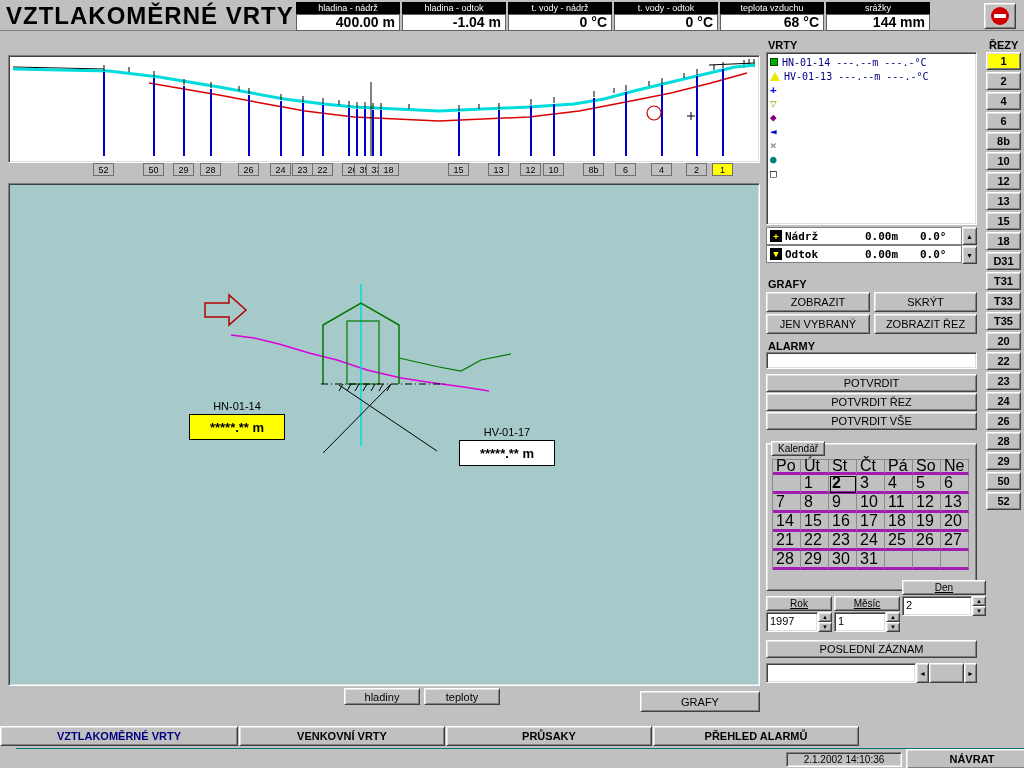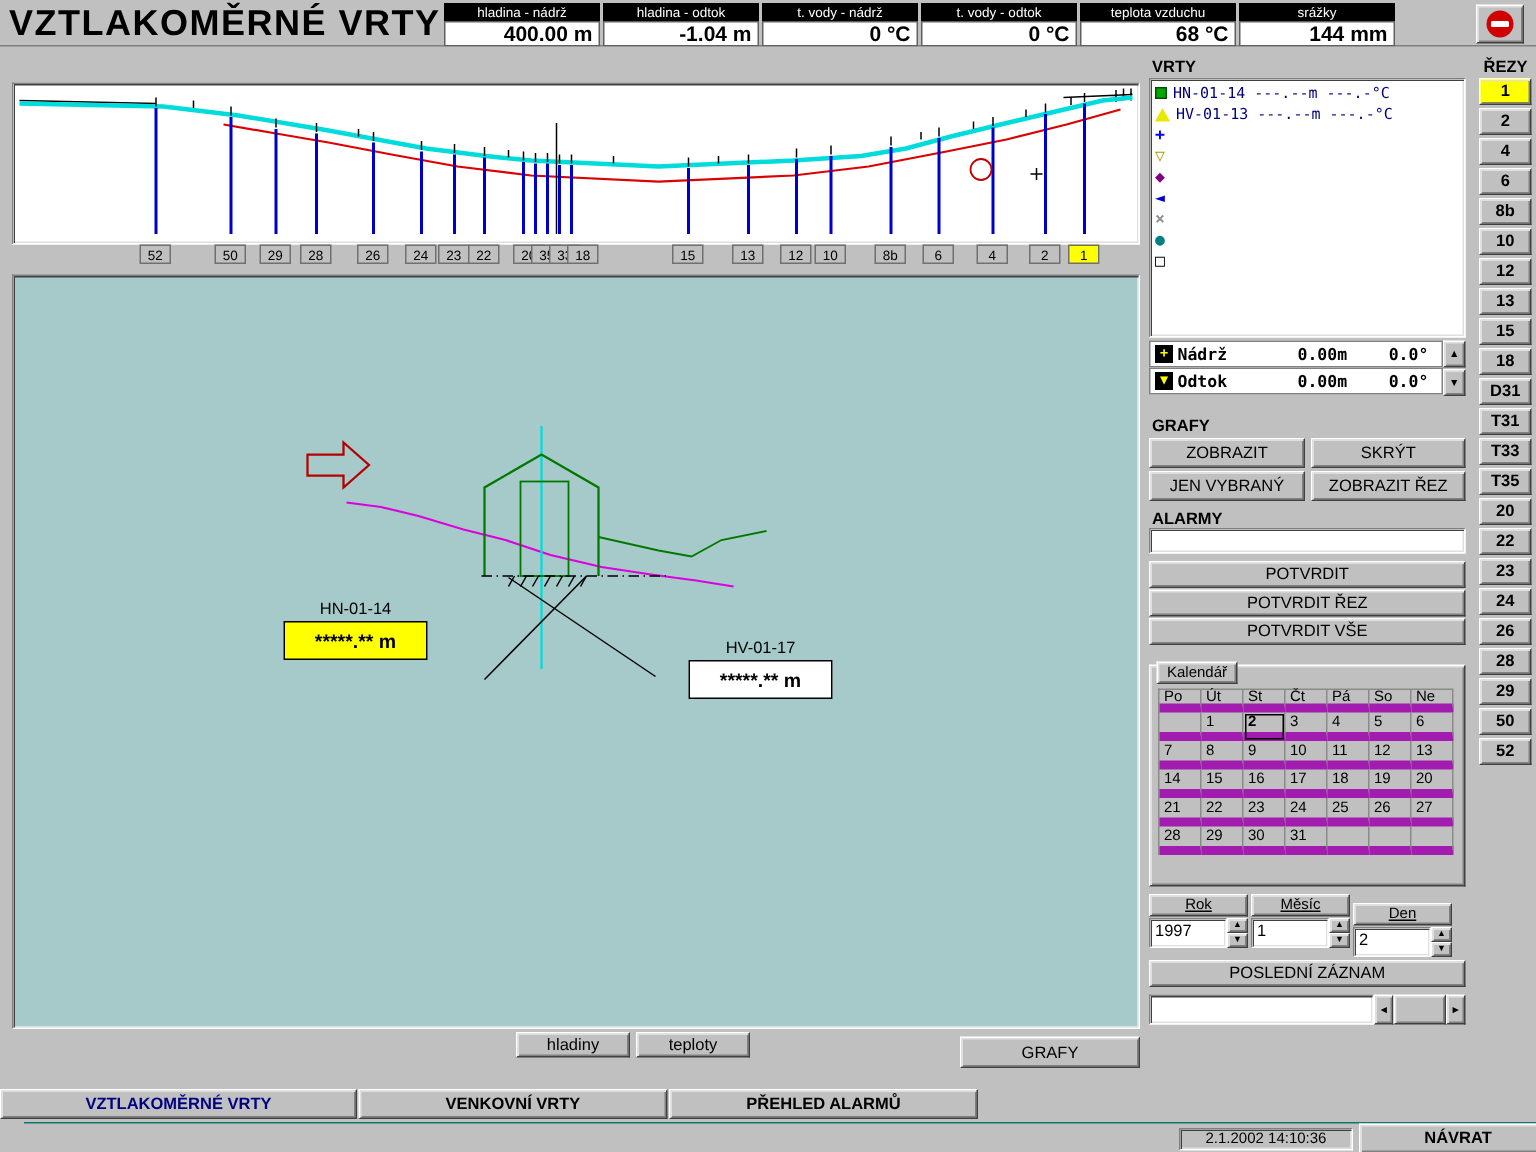--- a/index.html
+++ b/index.html
@@ -23,25 +23,25 @@
   .plabel.sel{background:#ffff00}
   
   .vrow{display:flex;align-items:center;height:14px;padding-left:3px;gap:4px;font-family:"DejaVu Sans Mono",monospace;font-size:10px}
   .vicon-sq{width:8px;height:8px;background:#00a800;border:1px solid #004c00}
   .vicon-tri{width:0;height:0;border-left:5px solid transparent;border-right:5px solid transparent;border-bottom:9px solid #e8e800}
   .lgi{font-size:11px;line-height:12px;font-weight:bold}
   .ic0{color:#0000ff}.ic1{color:#a0a000}.ic2{color:#800080}.ic3{color:#0000cc}.ic4{color:#909090}.ic5{color:#008080}.ic6{color:#000}
   
   .srow{height:18px;background:#fff;border:1px solid #808080;display:flex;align-items:center;font-family:"DejaVu Sans Mono",monospace;font-weight:bold;font-size:11px;padding:0 3px;gap:3px}
   .sicon{width:12px;height:12px;background:#000;color:#ffff00;font-size:9px;line-height:12px;text-align:center;flex:none}
-  .sname{flex:1}.slevel{width:52px;text-align:left}.stemp{width:38px;text-align:center}
+  .sname{flex:1}.slevel{width:52px;text-align:left}.stemp{width:38px;text-align:left}
   .sbtn{height:18px;font-size:7px}
   
   .calgrid{display:grid;grid-template-columns:repeat(7,28px);grid-template-rows:15px repeat(5,19px);border-top:1px solid #8a8a8a;border-left:1px solid #8a8a8a;width:197px;background:#c0c0c0}
-  .ch,.cc{border-right:1px solid #8a8a8a;border-bottom:6px solid #a21caf;padding-left:3px;font-size:10px;display:flex;align-items:center}
+  .ch,.cc{border-right:1px solid #8a8a8a;border-bottom:3px solid #a21caf;padding-left:3px;font-size:16px;display:flex;align-items:center}
   .cc{cursor:pointer}
   .cc.sel{outline:1px solid #000;outline-offset:-2px;font-weight:bold}
   .spin{height:10px;font-size:6px}
   input{font-family:"Liberation Sans",sans-serif;font-size:11px;outline:none;padding:1px 3px}
   
   .rez{width:35px;height:18px;font-weight:bold}
   .rez.sel{background:#ffff00}
   
   .navtab{font-weight:bold;font-size:11px;height:20px}
   .navtab.active{color:#000080}
@@ -279,21 +279,21 @@
       <div style="width:14px;display:flex;flex-direction:column">
         <div class="raised btn spin">
             <span>▲</span>
           </div>
         <div class="raised btn spin">
             <span>▼</span>
           </div>
       </div>
     </div>
   </div>
-  <div class="abs" style="left:902px;top:602px;width:66px">
+  <div class="abs" style="left:902px;top:580px;width:84px">
     <div class="raised btn" style="height:15px;font-size:10px;text-decoration:underline">Den</div>
     <div style="display:flex;height:20px;margin-top:1px">
       <div class="sunken white" style="flex:1;padding:2px 3px">2</div>
       <div style="width:14px;display:flex;flex-direction:column">
         <div class="raised btn spin">
             <span>▲</span>
           </div>
         <div class="raised btn spin">
             <span>▼</span>
           </div>
@@ -339,20 +339,21 @@
   <div class="abs raised btn rez" style="left:986px;top:472px">50</div>
   <div class="abs raised btn rez" style="left:986px;top:492px">52</div>
 
   <div class="abs raised btn" style="left:344px;top:688px;width:76px;height:17px">hladiny</div>
   <div class="abs raised btn" style="left:424px;top:688px;width:76px;height:17px">teploty</div>
   <div class="abs raised btn" style="left:640px;top:691px;width:120px;height:21px">GRAFY</div>
 
   <div class="abs" style="left:0;top:726px;width:1024px;height:20px;display:flex;gap:1px">
     <div class="raised btn navtab active" style="width:238px">VZTLAKOMĚRNÉ VRTY</div>
     <div class="raised btn navtab" style="width:206px">VENKOVNÍ VRTY</div>
+    <div class="raised btn navtab" style="width:206px">PRŮSAKY</div>
     <div class="raised btn navtab" style="width:206px">PŘEHLED ALARMŮ</div>
   </div>
 
   <div class="abs" style="left:16px;top:748px;width:1024px;height:20px;border-top:1px solid #0f766e">
     <div class="abs sunken" style="left:770px;top:3px;width:116px;height:15px;font-size:10px;text-align:center;line-height:13px;background:#c0c0c0">2.1.2002 14:10:36</div>
     <div class="abs raised btn bold" style="left:890px;top:0;width:132px;height:20px">NÁVRAT</div>
   </div>
 
 </div>
 

